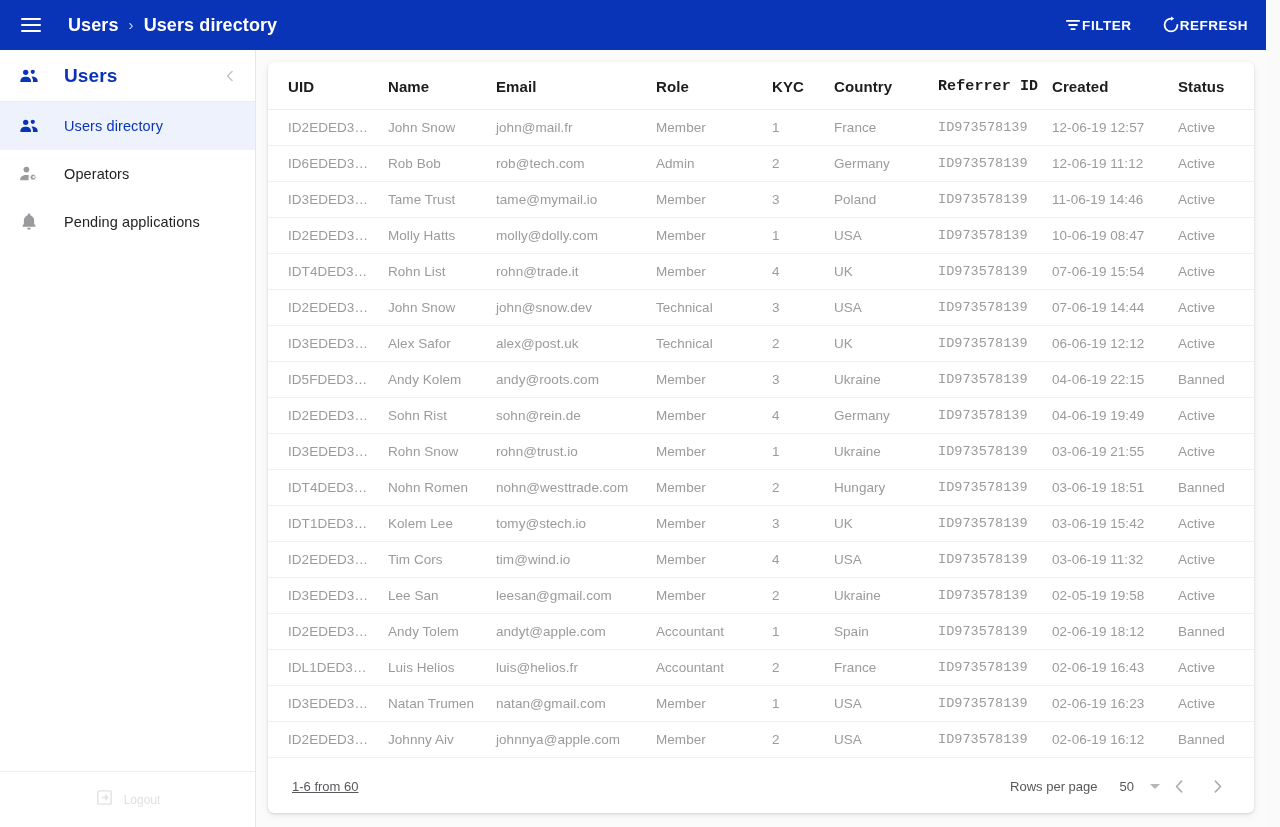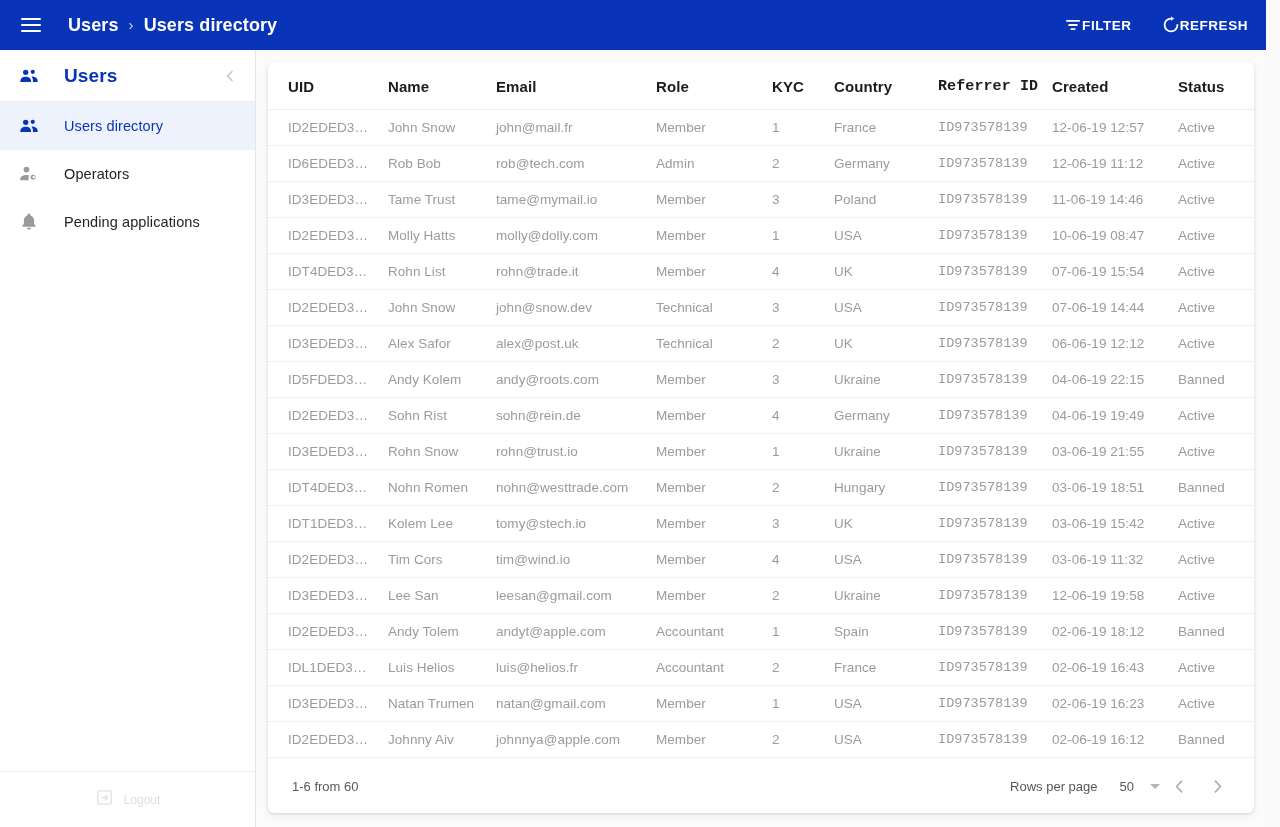--- a/index.html
+++ b/index.html
@@ -232,21 +232,21 @@
   
   .card-foot {
     height: 53px;
     min-height: 53px;
     display: flex;
     align-items: center;
     padding: 0 18px 0 24px;
     font-size: 13px;
     color: #58585c;
   }
-  .range { color: #58585c; font-size: 13px; }
+  .range { color: #58585c; font-size: 13px; text-decoration: underline; }
   .foot-right {
     margin-left: auto;
     display: flex;
     align-items: center;
     gap: 0;
   }
   .rpp-label { font-size: 13px; color: #58585c; }
   .rpp-select {
     display: flex;
     align-items: center;
@@ -550,21 +550,21 @@
                   <td class="c-status status-active">Active</td>
                 </tr>
                 <tr>
                   <td class="c-uid strong">ID3EDED3B24</td>
                   <td class="c-name">Lee San</td>
                   <td class="c-email strong">leesan@gmail.com</td>
                   <td class="c-role">Member</td>
                   <td class="c-kyc">2</td>
                   <td class="c-country">Ukraine</td>
                   <td class="c-ref">ID973578139</td>
-                  <td class="c-created">12-06-19 19:58</td>
+                  <td class="c-created">02-05-19 19:58</td>
                   <td class="c-status status-active">Active</td>
                 </tr>
                 <tr>
                   <td class="c-uid strong">ID2EDED3S21</td>
                   <td class="c-name">Andy Tolem</td>
                   <td class="c-email strong">andyt@apple.com</td>
                   <td class="c-role">Accountant</td>
                   <td class="c-kyc">1</td>
                   <td class="c-country">Spain</td>
                   <td class="c-ref">ID973578139</td>

